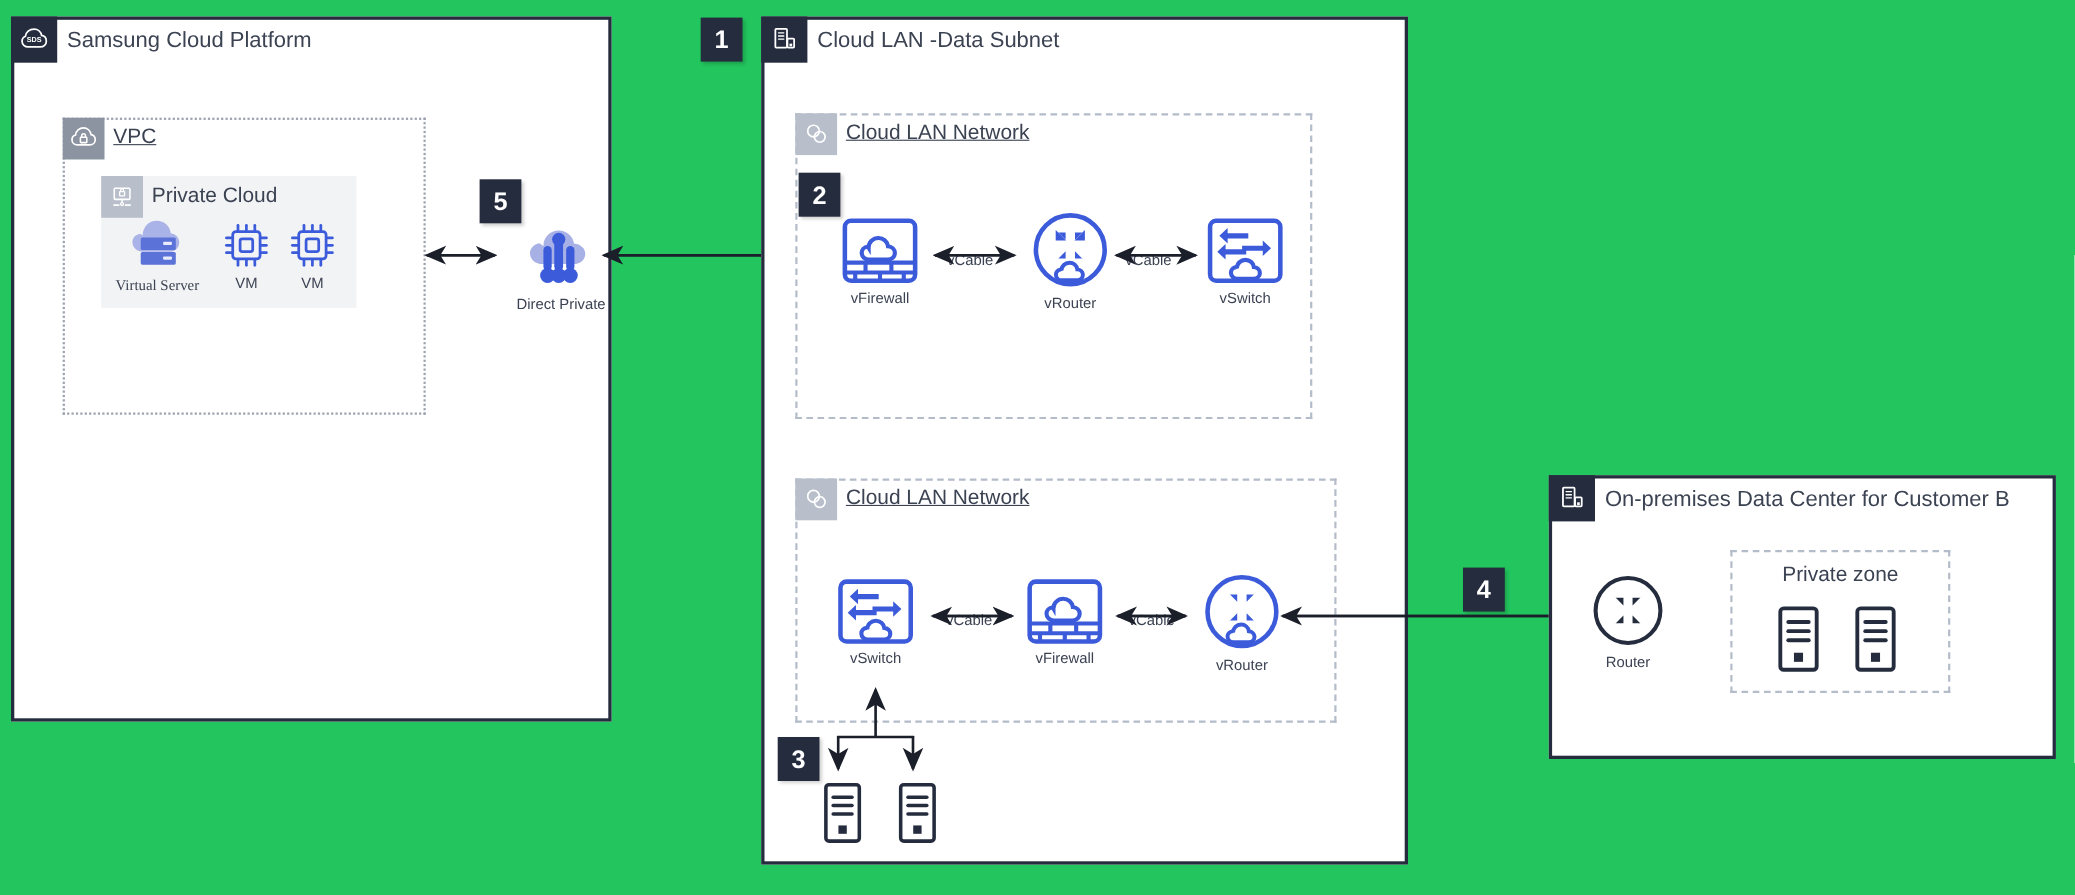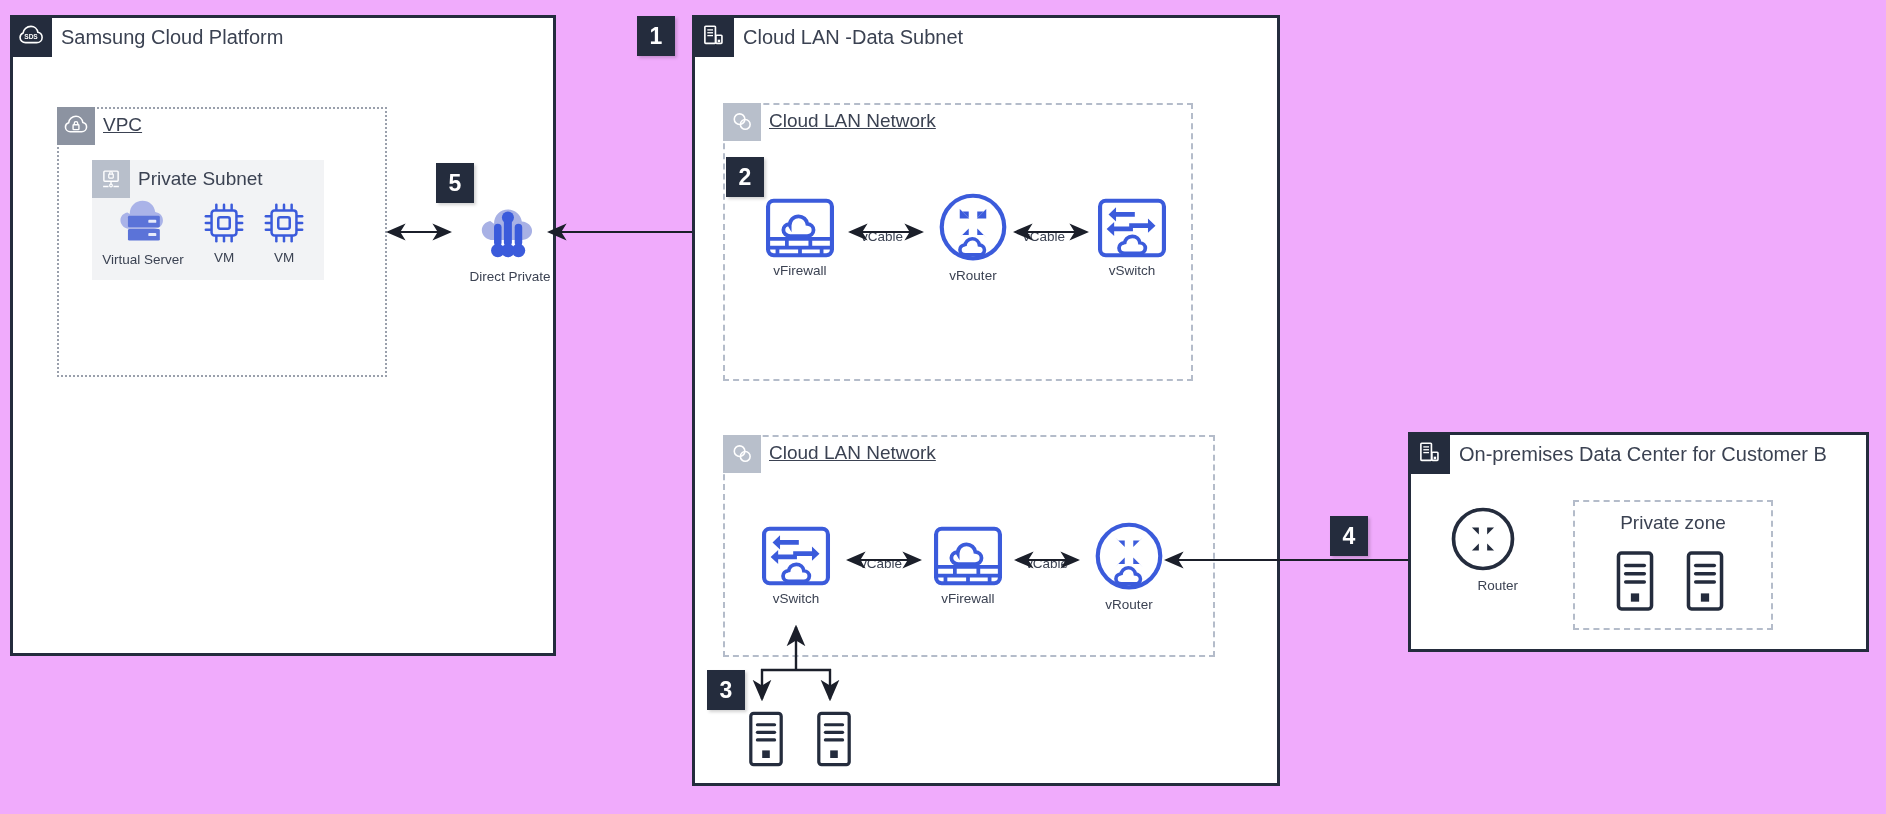--- a/index.html
+++ b/index.html
@@ -5,21 +5,21 @@
 <style>
   html,body{margin:0;padding:0;background:#ffffff;}
   body{
     font-family:"Liberation Sans", sans-serif;
     -webkit-font-smoothing:antialiased;
   }
   #canvas{
     position:relative;
     width:1886px;
     height:814px;
-    background:#f0abfc;
+    background:#22c55e;
     overflow:hidden;
   }
 
   
   .abs{position:absolute;}
 
   
   .box-solid{
     position:absolute;
     border:3px solid #242c3d;
@@ -175,24 +175,24 @@
       <svg width="24" height="24" viewBox="0 0 32 32">
         <rect x="6.5" y="5.5" width="19" height="13.5" rx="1.2" fill="none" stroke="#ffffff" stroke-width="1.9"></rect>
         <rect x="13" y="9.5" width="6" height="5.2" rx="0.7" fill="none" stroke="#ffffff" stroke-width="1.6"></rect>
         <path d="M14.2 9.5 v-1.4 a1.8 1.8 0 0 1 3.6 0 v1.4" fill="none" stroke="#ffffff" stroke-width="1.5"></path>
         <line x1="16" y1="19" x2="16" y2="23" stroke="#ffffff" stroke-width="1.8"></line>
         <circle cx="16" cy="24.7" r="1.8" fill="none" stroke="#ffffff" stroke-width="1.6"></circle>
         <line x1="5.5" y1="26" x2="12.7" y2="26" stroke="#ffffff" stroke-width="2"></line>
         <line x1="19.3" y1="26" x2="26.5" y2="26" stroke="#ffffff" stroke-width="2"></line>
       </svg>
     </div>
-    <div class="subnet-title">Private Subnet</div>
-  </div>
-
-  <div class="node" style="left:106px;top:196px;width:74px;">
+    <div class="subnet-title">Private Cloud</div>
+  </div>
+
+  <div class="node" style="left:106px;top:196px;width:74px;font-family:Liberation Serif, serif;">
     <svg width="62" height="52" viewBox="0 0 70 58">
       <path d="M20 20 C20 11 26.5 5 34.5 5 C42 5 48 10.4 48.8 17.8 C54 18.6 57.5 22.4 57.5 27.2 C57.5 32.6 53 36.8 47.3 36.8 L20.5 36.8 C14.3 36.8 9.5 32.4 9.5 27 C9.5 22.6 12.8 19.2 17.6 18.4 Z" fill="#aab3e8"></path>
       <rect x="18" y="22" width="36" height="13" rx="1.6" fill="#5b73d8"></rect>
       <rect x="18" y="37" width="36" height="13" rx="1.6" fill="#5b73d8"></rect>
       <rect x="41" y="26.5" width="9" height="3.4" rx="1" fill="#e7ebfb"></rect>
       <rect x="41" y="41.5" width="9" height="3.4" rx="1" fill="#e7ebfb"></rect>
     </svg>
     <div class="node-label">Virtual Server</div>
   </div>
 
@@ -471,35 +471,35 @@
     </svg>
   </div>
 
   <div class="badge" style="left:1330px;top:516px;">4</div>
 
   <svg class="abs" style="left:1158px;top:550px;" width="288" height="20">
     <line x1="8" y1="10" x2="278" y2="10" stroke="#1b1f2a" stroke-width="2.2" marker-end="url(#ahR)"></line>
     <line x1="278" y1="10" x2="8" y2="10" stroke="#1b1f2a" stroke-width="2.2" marker-end="url(#ahL)"></line>
   </svg>
 
-  <div class="box-solid" style="left:1408px;top:432px;width:461px;height:220px;text-align:center;">
+  <div class="box-solid" style="left:1408px;top:432px;width:461px;height:258px;text-align:center;">
     <div class="hdr-tab">
       <svg width="26" height="26" viewBox="0 0 32 32">
         <rect x="6" y="4" width="13" height="21" rx="1" fill="none" stroke="#ffffff" stroke-width="2"></rect>
         <line x1="9" y1="8.5" x2="16" y2="8.5" stroke="#ffffff" stroke-width="1.6"></line>
         <line x1="9" y1="12" x2="16" y2="12" stroke="#ffffff" stroke-width="1.6"></line>
         <line x1="9" y1="15.5" x2="16" y2="15.5" stroke="#ffffff" stroke-width="1.6"></line>
         <rect x="19.5" y="15" width="7.5" height="10" rx="1" fill="none" stroke="#ffffff" stroke-width="2"></rect>
         <rect x="21.8" y="20.5" width="3" height="3" fill="#ffffff"></rect>
       </svg>
     </div>
     <div class="hdr-title">On-premises Data Center for Customer B</div>
   </div>
 
-  <div class="node" style="left:1442px;top:504px;width:76px;align-items:flex-end;">
+  <div class="node" style="left:1442px;top:520px;width:76px;">
     <svg width="70" height="70" viewBox="0 0 76 76">
       <circle cx="38" cy="38" r="32" fill="none" stroke="#242c3d" stroke-width="4"></circle>
       <g fill="#242c3d">
         <path d="M23 22.5 L33.5 33 L33.5 25.5 L26 25.5 Z"></path>
         <path d="M53 22.5 L42.5 33 L42.5 25.5 L50 25.5 Z"></path>
         <path d="M23 53.5 L33.5 43 L33.5 50.5 L26 50.5 Z"></path>
         <path d="M53 53.5 L42.5 43 L42.5 50.5 L50 50.5 Z"></path>
       </g>
     </svg>
     <div class="node-label">Router</div>

